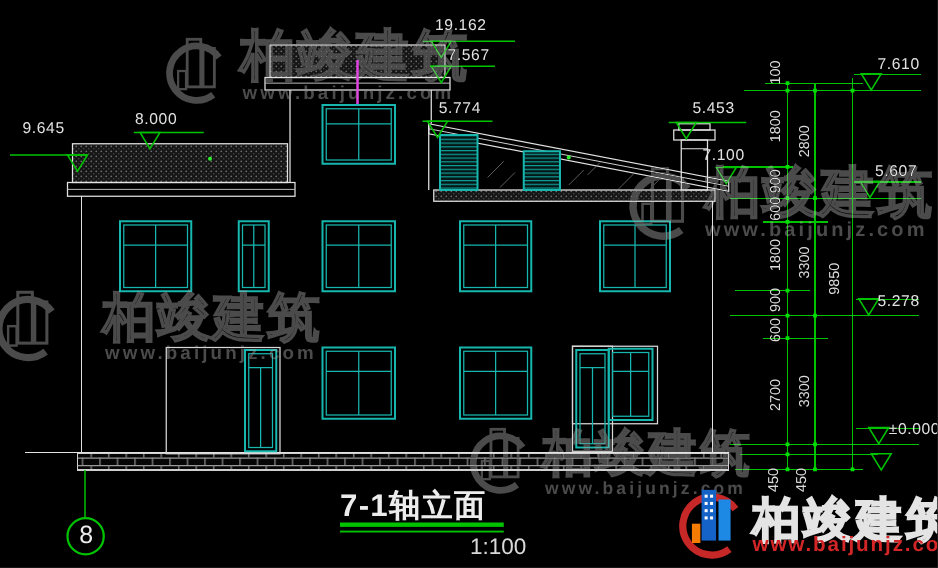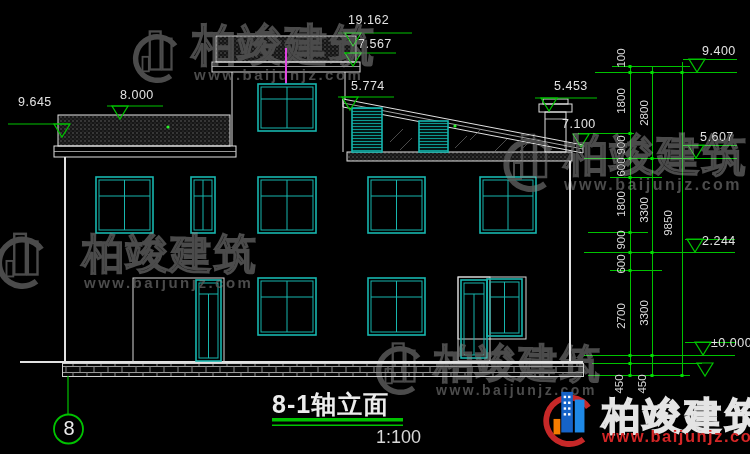--- a/index.html
+++ b/index.html
@@ -218,47 +218,47 @@
       <path d="M68,376 V414" stroke="#00c300" stroke-width="1.2"></path>
       <circle cx="68.5" cy="429" r="14.5" stroke="#00c300" stroke-width="1.8" fill="none"></circle>
     </g>
     <g fill="#00c300">
       <rect x="272" y="418" width="131" height="3.5"></rect>
       <rect x="272" y="424.5" width="131" height="1.5"></rect>
     </g>
   </svg>
 
   <div class="etext" style="left:18px;top:95px">9.645</div>
-  <div class="etext" style="left:120px;top:88px">8.000</div>
+  <div class="etext" style="left:108px;top:88px">8.000</div>
   <div class="etext" style="left:348px;top:13px">19.162</div>
   <div class="etext" style="left:358px;top:37px">7.567</div>
   <div class="etext" style="left:351px;top:79px">5.774</div>
   <div class="etext" style="left:554px;top:79px">5.453</div>
   <div class="etext" style="left:562px;top:117px">7.100</div>
-  <div class="etext" style="left:702px;top:44px">9.400</div>
+  <div class="etext" style="left:702px;top:44px">7.610</div>
   <div class="etext" style="left:700px;top:130px">5.607</div>
-  <div class="etext" style="left:702px;top:234px">2.244</div>
+  <div class="etext" style="left:702px;top:234px">5.278</div>
   <div class="etext" style="left:711px;top:336px">±0.000</div>
 
   <div class="chainlabel" style="left:599px;top:52px">100</div>
   <div class="chainlabel" style="left:599px;top:95px">1800</div>
   <div class="chainlabel" style="left:599px;top:139px">900</div>
   <div class="chainlabel" style="left:599px;top:161px">600</div>
   <div class="chainlabel" style="left:599px;top:198px">1800</div>
   <div class="chainlabel" style="left:599px;top:234px">900</div>
   <div class="chainlabel" style="left:599px;top:258px">600</div>
   <div class="chainlabel" style="left:599px;top:310px">2700</div>
   <div class="chainlabel" style="left:597px;top:378px">450</div>
   <div class="chainlabel" style="left:622px;top:107px">2800</div>
   <div class="chainlabel" style="left:622px;top:204px">3300</div>
   <div class="chainlabel" style="left:622px;top:307px">3300</div>
   <div class="chainlabel" style="left:620px;top:378px">450</div>
   <div class="chainlabel" style="left:646px;top:217px">9850</div>
 
-  <div class="title-text">8-1轴立面</div>
+  <div class="title-text">7-1轴立面</div>
   <div class="scale-text">1:100</div>
   <div class="axis-num">8</div>
 
   <div class="wm" style="left:128px;top:24px;width:260px;height:62px">
     <svg width="58" height="58" viewBox="0 0 60 64" style="left:0;top:2px">
       <path d="M45,55 A24,24 0 1 1 50,22" stroke="#4b4b4b" stroke-width="6" fill="none"></path>
       <rect x="22" y="6" width="12" height="42" fill="none" stroke="#4b4b4b" stroke-width="2.5"></rect>
       <rect x="36" y="14" width="10" height="34" fill="none" stroke="#4b4b4b" stroke-width="2.5"></rect>
       <rect x="14" y="34" width="7" height="16" fill="none" stroke="#4b4b4b" stroke-width="2"></rect>
     </svg>

